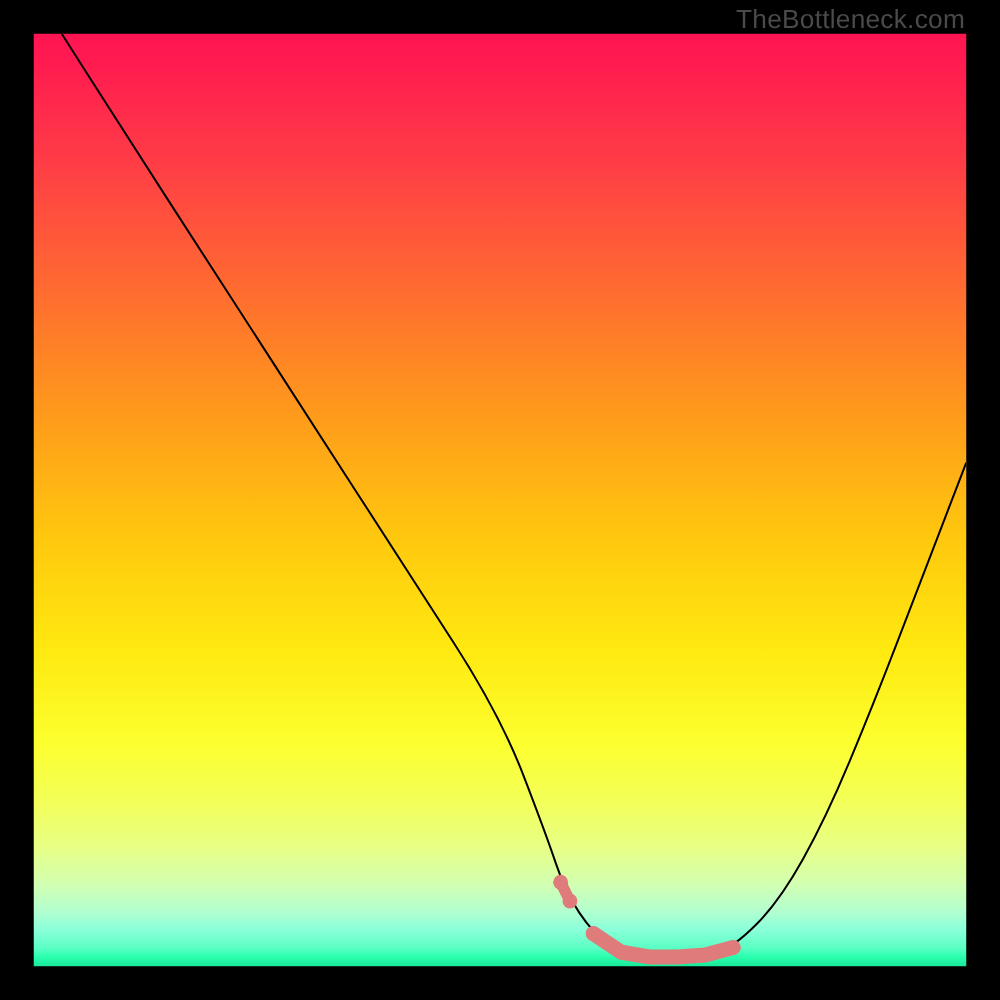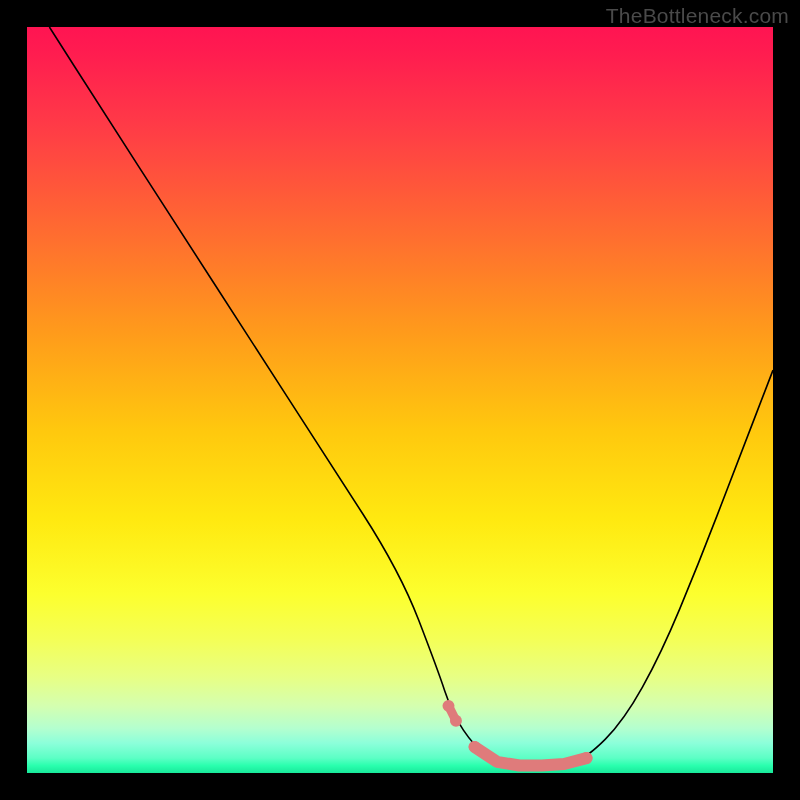--- a/index.html
+++ b/index.html
@@ -7,21 +7,21 @@
     width: 800px;
     height: 800px;
     background: #000;
     position: relative;
     overflow: hidden;
     font-family: Arial, Helvetica, sans-serif;
   }
   .watermark {
     position: absolute;
     top: 4px;
-    right: 11px;
+    right: 28px;
     color: #4a4a4a;
     font-size: 21px;
     font-weight: 500;
     z-index: 10;
     letter-spacing: 0.2px;
   }
   .plot {
     position: absolute;
     left: 27px;
     top: 27px;

